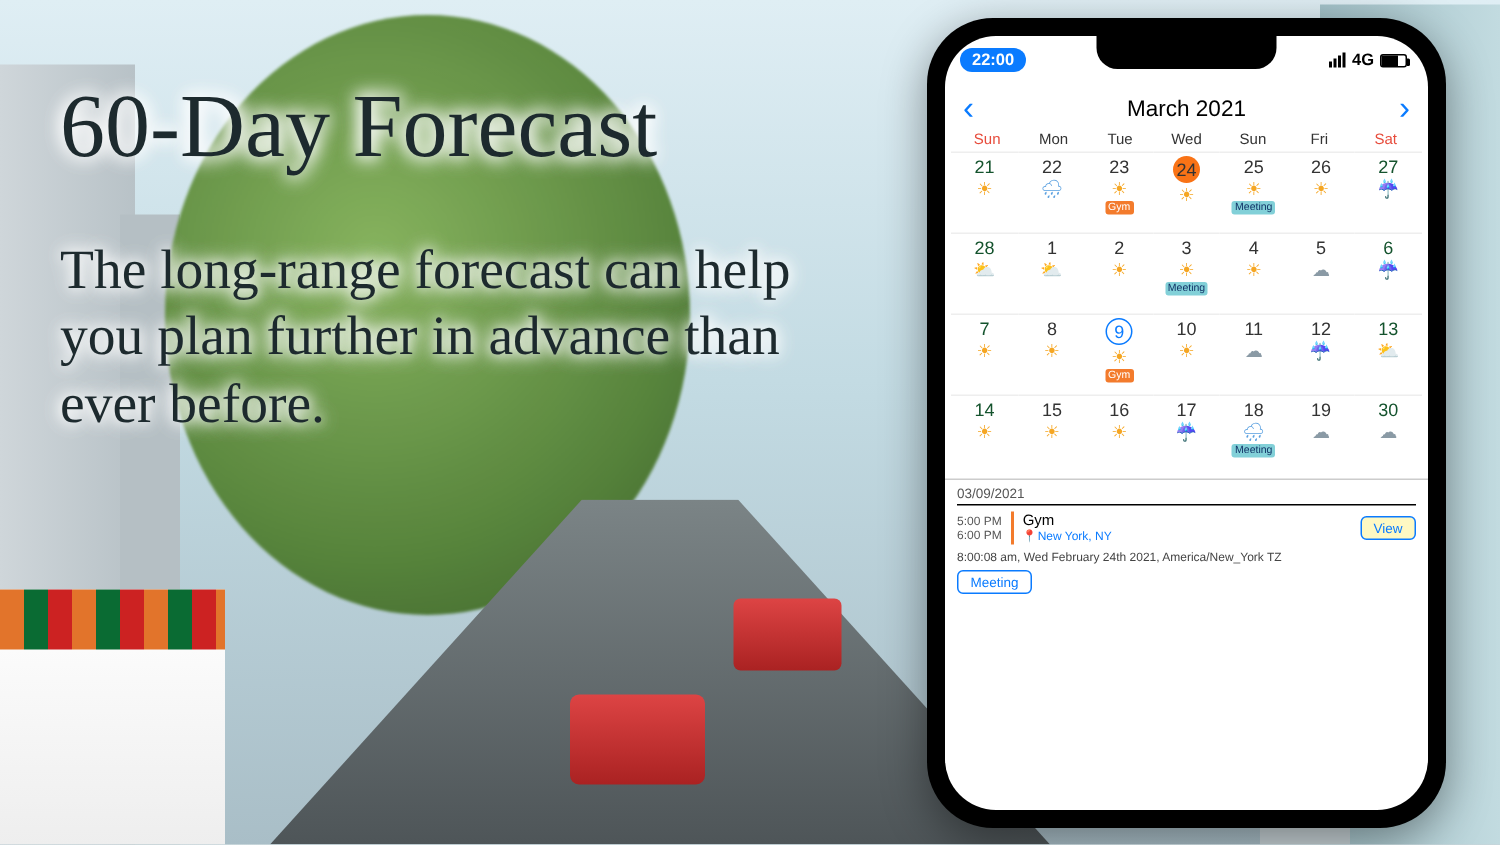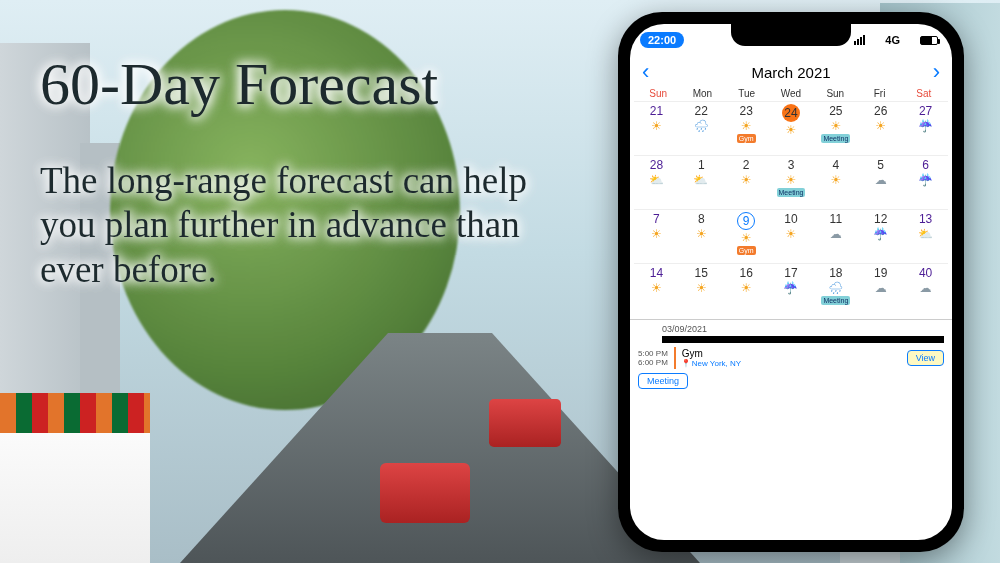--- a/index.html
+++ b/index.html
@@ -33,51 +33,51 @@
   .headline p  { margin-top:40px; font-size:37px; line-height:1.2; text-shadow: 0 0 14px #fff, 0 0 14px #fff, 0 0 8px #fff; }
 
   
   .phone { position:absolute; right:36px; top:12px; width:346px; height:540px;
            background:#000; border-radius:44px; padding:12px; box-shadow:0 8px 30px rgba(0,0,0,.4); }
   .screen { width:100%; height:100%; background:#fff; border-radius:34px; overflow:hidden; display:flex; flex-direction:column; }
   .notch  { position:absolute; top:12px; left:50%; transform:translateX(-50%); width:120px; height:22px;
             background:#000; border-radius:0 0 14px 14px; z-index:5; }
   .statusbar { height:32px; display:flex; align-items:center; justify-content:space-between; padding:0 14px 0 10px; font-size:11px; font-weight:600; }
   .time-pill { background:#0a7bff; color:#fff; border-radius:9px; padding:2px 8px; font-size:11px; }
-  .status-right { display:flex; gap:20px; align-items:center; color:#000; }
+  .status-right { display:flex; gap:4px; align-items:center; color:#000; }
   .bars { display:flex; gap:1px; align-items:flex-end; }
   .bars i { width:2px; background:#000; display:block; }
   .bars i:nth-child(1){height:4px}.bars i:nth-child(2){height:6px}.bars i:nth-child(3){height:8px}.bars i:nth-child(4){height:10px}
   .battery { width:18px; height:9px; border:1px solid #000; border-radius:2px; position:relative; }
   .battery::after { content:""; position:absolute; right:-3px; top:2px; width:2px; height:5px; background:#000; border-radius:0 1px 1px 0;}
   .battery i { display:block; width:70%; height:100%; background:#000; }
 
   .navbar { height:32px; display:flex; align-items:center; justify-content:space-between; padding:0 12px; }
   .chev { color:#0a7bff; font-size:22px; font-weight:300; cursor:pointer; }
   .navtitle { font-size:15px; font-weight:500; }
 
   .dayrow { display:grid; grid-template-columns:repeat(7,1fr); padding:0 6px; font-size:10px; text-align:center; color:#333; }
   .dayrow .sun { color:#e74c3c; } .dayrow .sat { color:#e74c3c; }
 
   .grid { display:grid; grid-template-columns:repeat(7,1fr); padding:2px 4px; gap:0; flex:0 0 auto; }
   .cell { height:54px; border-top:1px solid #eee; padding:2px 1px; display:flex; flex-direction:column; align-items:center; position:relative; }
   .cell .num { font-size:12px; font-weight:500; color:#333; }
-  .cell.red .num { color:#4c1d95; }
+  .cell.red .num { color:#14532d; }
   .cell.today .num { background:#f97316; border-radius:50%; width:18px; height:18px; line-height:18px; text-align:center; }
   .cell.selected .num { border:1.5px solid #0a7bff; border-radius:50%; width:18px; height:18px; line-height:17px; text-align:center; color:#0a7bff; }
   .cell .wx { font-size:12px; margin-top:1px; height:14px; }
   .cell .evt { font-size:7px; padding:1px 2px; border-radius:2px; margin-top:1px; line-height:1; }
   .evt.gym { background:#f37b2c; color:#fff; }
   .evt.meeting { background:#82d0d8; color:#136; }
 
   
   .wx.sun { color:#f5a623; } .wx.rain { color:#4a90e2; } .wx.cloud { color:#8a9aa5; } .wx.partly { color:#cfa95e; } .wx.droprain{color:#5aa0e0;}
 
   .detail { border-top:1px solid #ccc; padding:4px 8px 6px; font-size:9px; display:flex; flex-direction:column; gap:4px; }
-  .detail .date { font-size:9px; color:#555; border-bottom:7px solid #000000; padding-bottom:2px;margin-left:24px;}
+  .detail .date { font-size:9px; color:#555; border-bottom:1px solid #000000; padding-bottom:2px;}
   .eventrow { display:flex; align-items:center; gap:6px; }
   .times { display:flex; flex-direction:column; color:#555; font-size:8px; text-align:right; }
   .vline { width:2px; height:22px; background:#f37b2c; }
   .evtinfo { display:flex; flex-direction:column; font-size:10px; }
   .evtinfo .loc { color:#0a7bff; font-size:8px; }
   .viewbtn { margin-left:auto; border:1px solid #0a7bff; color:#0a7bff; border-radius:4px; padding:2px 8px; font-size:9px; background:#fef9c3;}
   .ts { font-size:8px; color:#444; }
   .updatebtn { align-self:flex-start; border:1px solid #0a7bff; color:#0a7bff; border-radius:4px; padding:2px 8px; font-size:9px; background:#fff;}
   .pin { color:#0a7bff; font-size:8px; }
 </style>
@@ -248,38 +248,39 @@
         <div class="cell">
           <div class="num">18</div>
           <div class="wx droprain">🌧</div>
           <div class="evt meeting">Meeting</div>
         </div>
         <div class="cell">
           <div class="num">19</div>
           <div class="wx cloud">☁</div>
         </div>
         <div class="cell red">
-          <div class="num">40</div>
+          <div class="num">30</div>
           <div class="wx cloud">☁</div>
         </div>
       </div>
 
     <div class="detail">
       <div class="date">03/09/2021</div>
       <div class="eventrow">
         <div class="times">
           <span>5:00 PM</span>
           <span>6:00 PM</span>
         </div>
         <div class="vline"></div>
         <div class="evtinfo">
           <span>Gym</span>
           <span class="loc">
             <span class="pin">📍</span><span>New York, NY</span>
           </span>
         </div>
         <button class="viewbtn">View</button>
       </div>
+      <div class="ts">8:00:08 am, Wed February 24th 2021, America/New_York TZ</div>
       <button class="updatebtn">Meeting</button>
     </div>
 
   </div>
 </div>
 
 </body></html>

